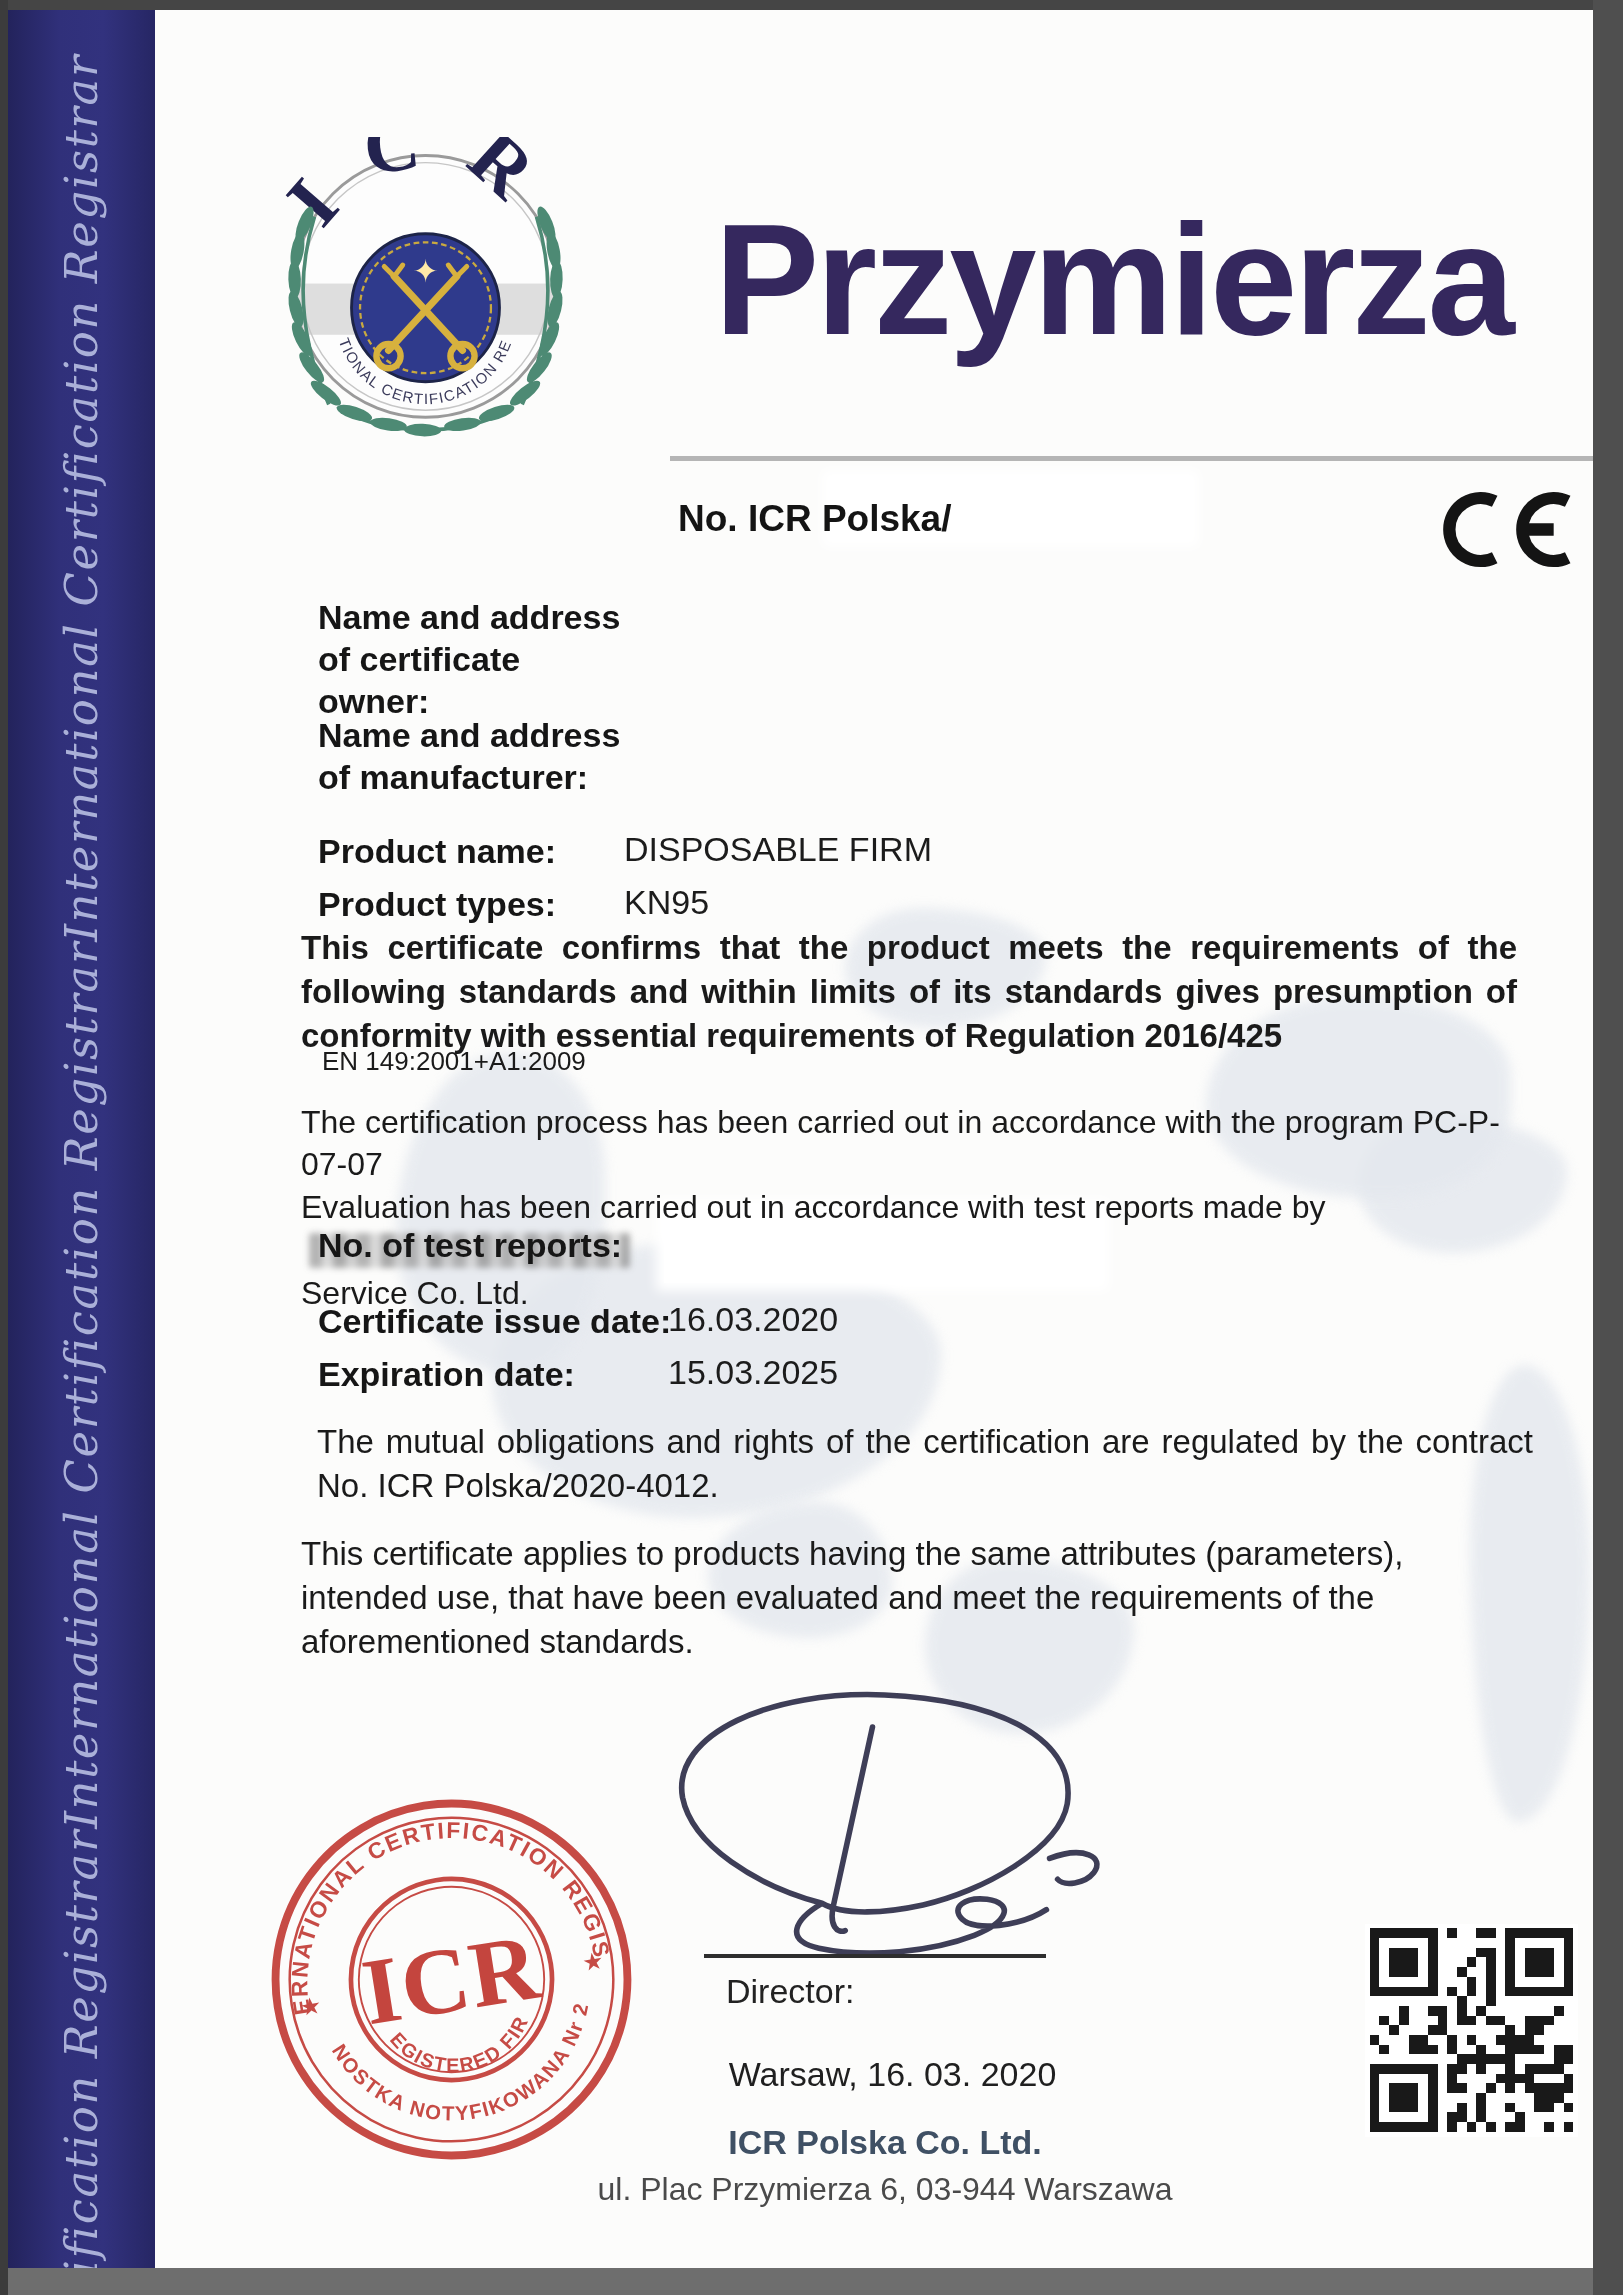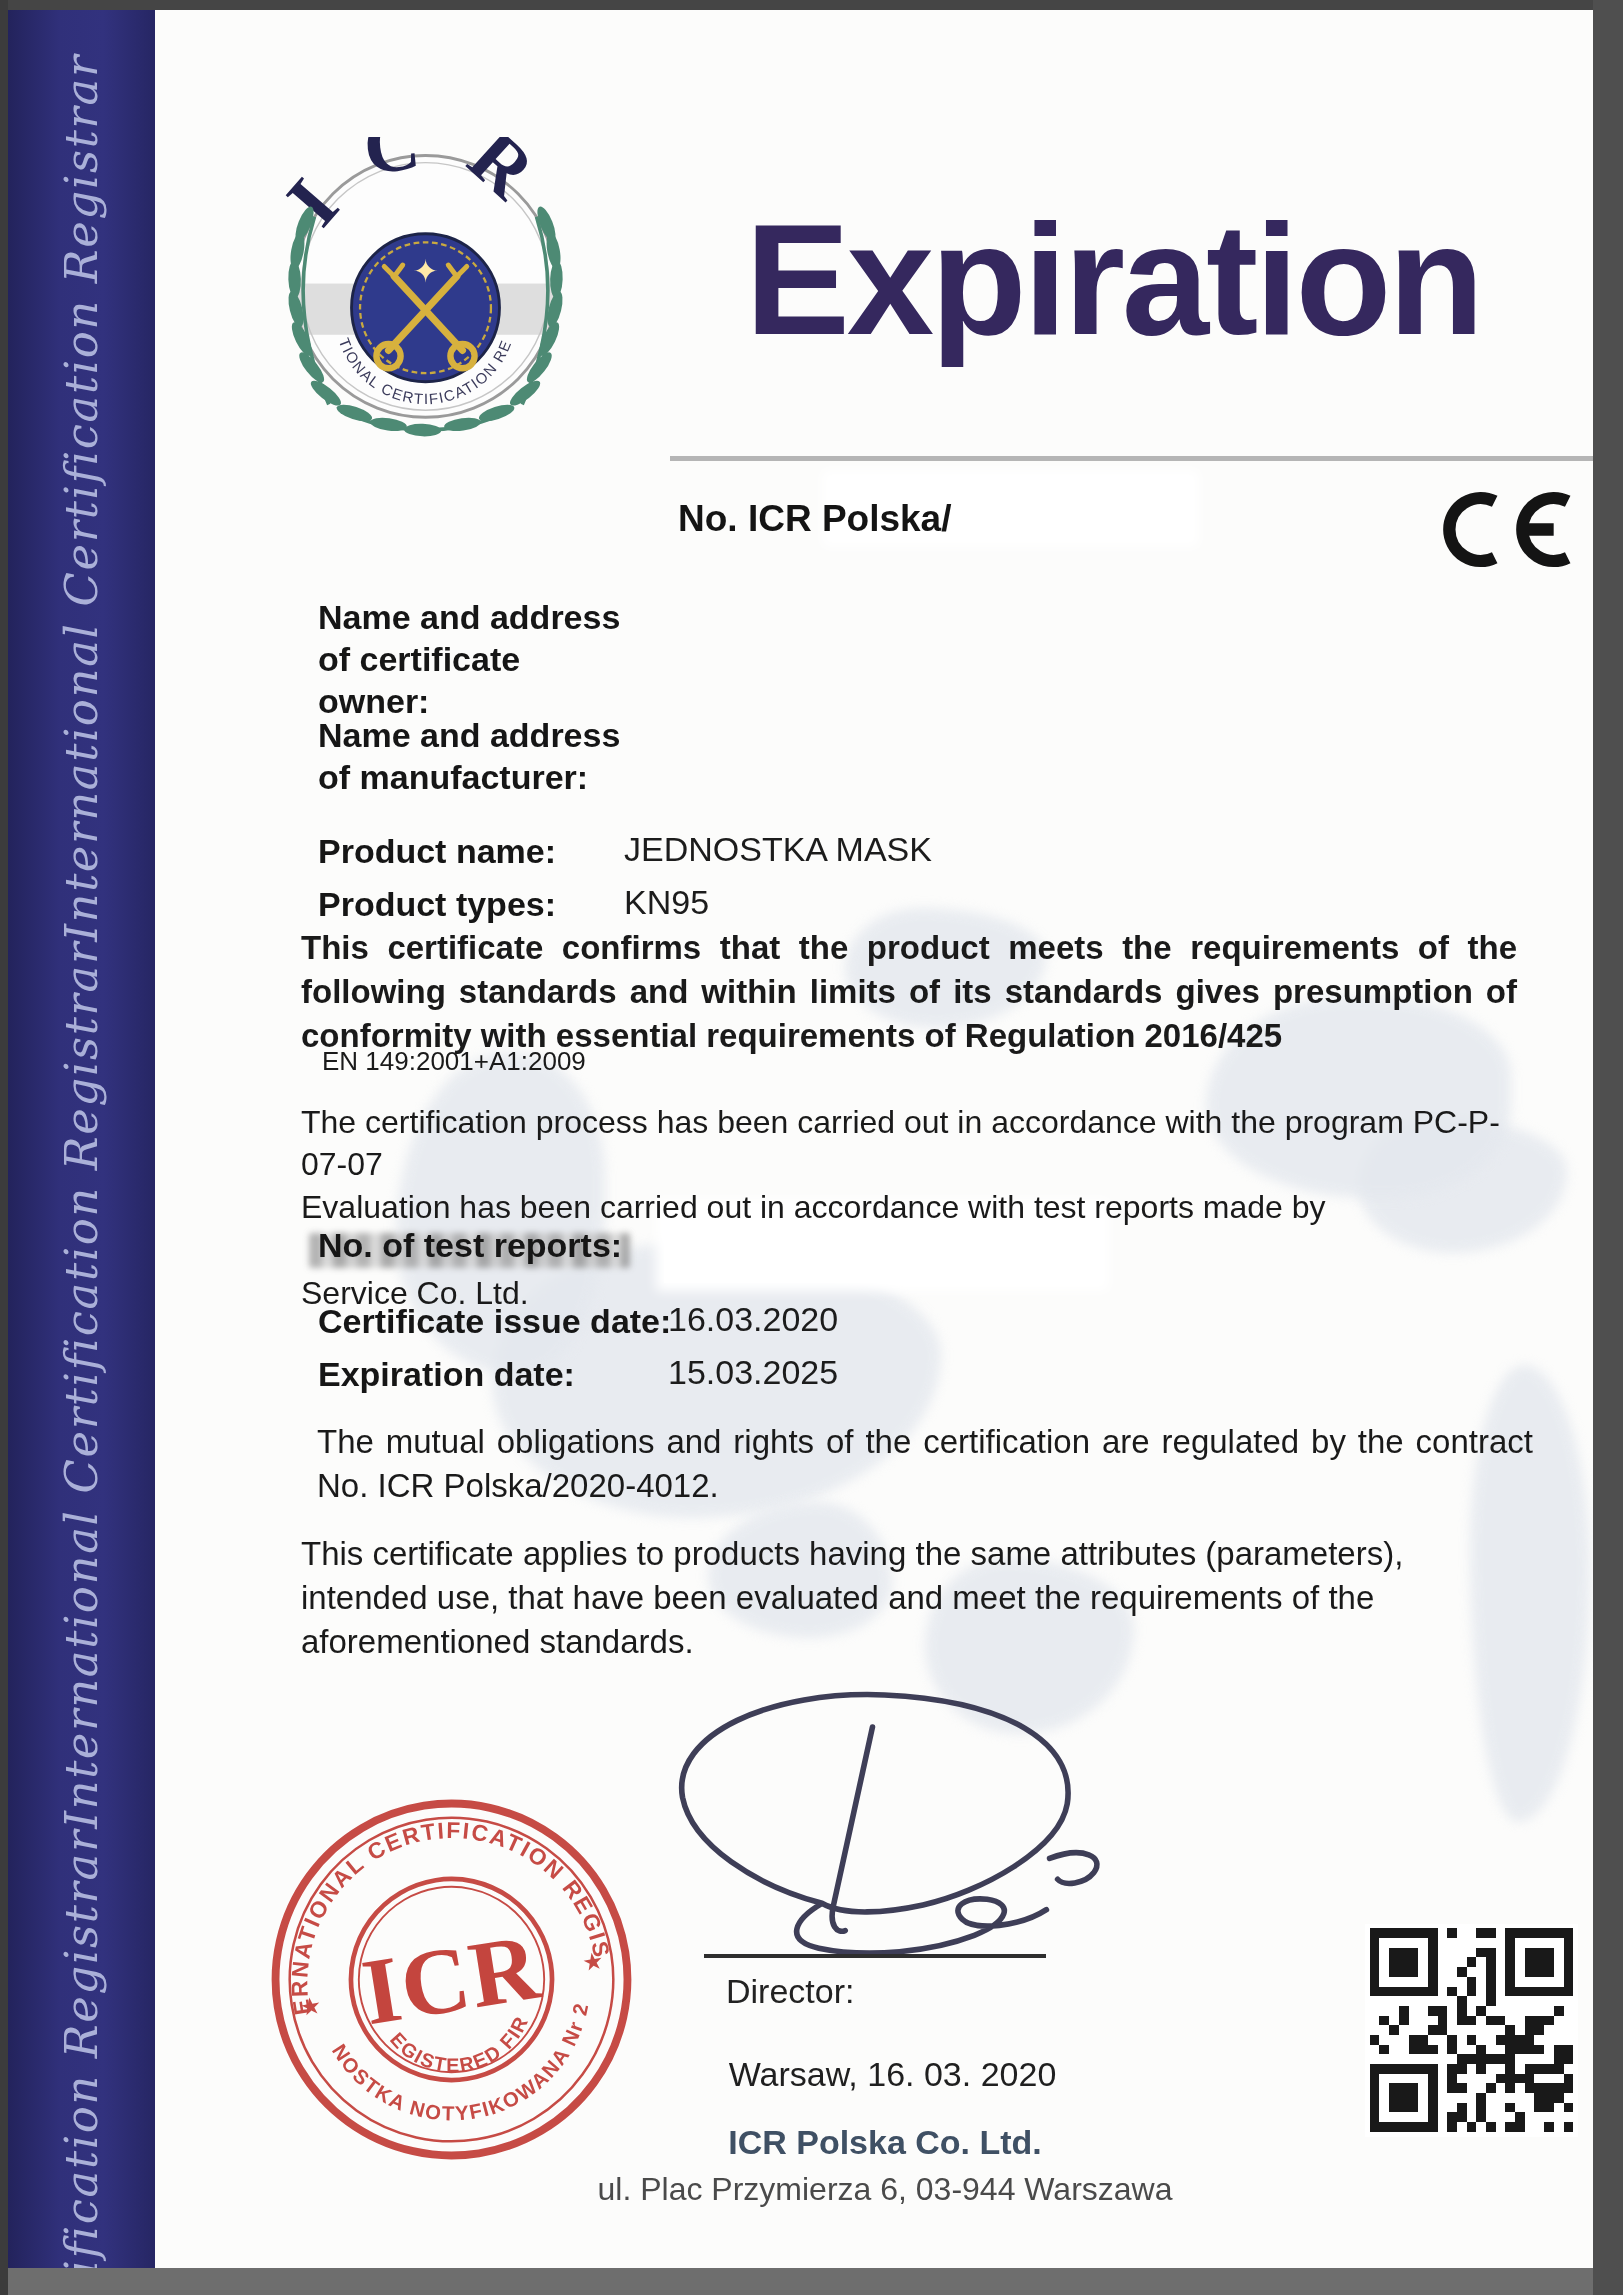--- a/index.html
+++ b/index.html
@@ -131,38 +131,38 @@
         <ellipse rx="13" ry="4.4" transform="translate(200 80) rotate(-100)"></ellipse>
         <ellipse rx="13" ry="4.4" transform="translate(195 61) rotate(-112)"></ellipse>
         <ellipse rx="13" ry="4.4" transform="translate(60 194) rotate(18)"></ellipse>
         <ellipse rx="13" ry="4.4" transform="translate(84 202) rotate(8)"></ellipse>
         <ellipse rx="13" ry="4.4" transform="translate(108 206) rotate(2)"></ellipse>
         <ellipse rx="13" ry="4.4" transform="translate(160 194) rotate(-18)"></ellipse>
         <ellipse rx="13" ry="4.4" transform="translate(136 202) rotate(-8)"></ellipse>
       </g>
     </svg>
 
-    <div class="abs" id="title">Expiration</div>
+    <div class="abs" id="title">Przymierza</div>
     <div id="rule"></div>
 
     <div class="abs" id="certno">No. ICR Polska/</div>
     <div class="patch" style="left:675px;top:468px;width:361px;height:61px;"></div>
 
     <svg class="abs" id="ce" viewBox="0 0 130 80">
       <g fill="none" stroke="#141414" stroke-width="11">
         <path d="M 50.5 14.9 A 28 28 0 1 0 50.5 65.1"></path>
         <path d="M 115.5 14.9 A 28 28 0 1 0 115.5 65.1"></path>
         <path d="M 72 40 H 103"></path>
       </g>
     </svg>
 
     <div class="label" style="top:586px;width:313px;">Name and address of certificate owner:</div>
     <div class="label" style="top:704px;width:313px;">Name and address of manufacturer:</div>
     <div class="label" style="top:820px;">Product name:</div>
-    <div class="value" style="top:820px;">JEDNOSTKA MASK</div>
+    <div class="value" style="top:820px;">DISPOSABLE FIRM</div>
     <div class="label" style="top:873px;">Product types:</div>
     <div class="value" style="top:873px;">KN95</div>
 
     <p class="para bold" style="top:916px;">This certificate confirms that the product meets the requirements of the following standards and within limits of its standards gives presumption of conformity with essential requirements of Regulation 2016/425</p>
     <div class="abs" style="left:167px;top:1036px;font-size:26px;color:#1a1a1a;">EN 149:2001+A1:2009</div>
 
     <p class="para" style="top:1091px;width:1203px;font-size:32px;">
       <span class="block">The certification process has been carried out in accordance with the program PC-P-07-07</span>
       <span class="block"><span>Evaluation has been carried out in accordance with test reports made by</span><span class="blur-inline pixel-blur"></span></span>
       <span class="block">Service Co. Ltd.</span>

